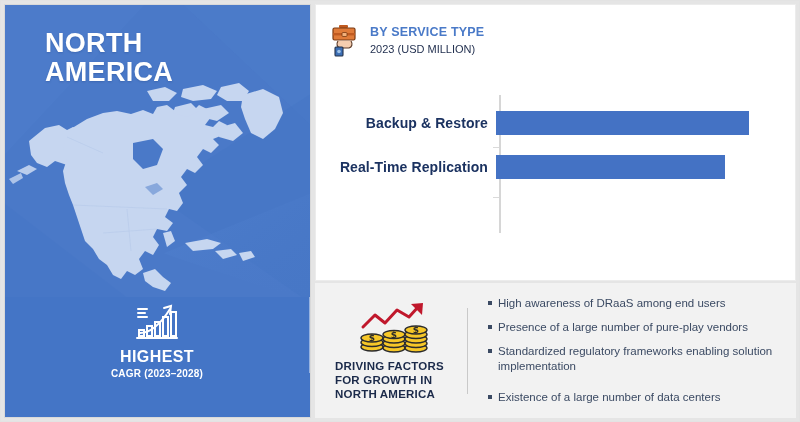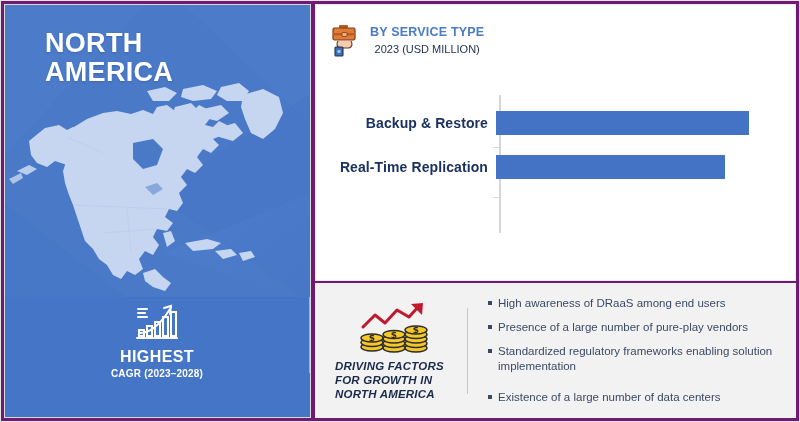--- a/index.html
+++ b/index.html
@@ -5,21 +5,21 @@
   html,body{margin:0;padding:0;}
   body{
     width:800px;height:422px;
     background:#ffffff;
     font-family:"Liberation Sans", sans-serif;
     overflow:hidden;
   }
   #root{
     position:relative;
     width:800px;height:422px;
-    background:#701a75;
+    background:#e5e5e5;
     box-sizing:border-box;
   }
   .frame-border{
     position:absolute;left:0;top:0;width:800px;height:422px;
     border:1px solid #e3e3e3;box-sizing:border-box;pointer-events:none;
   }
 
   
   .left-panel{
     position:absolute;left:4px;top:4px;width:307px;height:414px;
@@ -72,21 +72,21 @@
   .chart-panel{
     position:absolute;left:315px;top:4px;width:481px;height:277px;
     background:#ffffff;
     border:1px solid #ececec;
     box-sizing:border-box;
   }
   .chart-head{
     position:absolute;left:14px;top:16px;display:flex;align-items:flex-start;
   }
   .brief-icon{width:30px;height:38px;margin-right:10px;flex:none;}
-  .head-text{padding-top:4px;text-align:center;}
+  .head-text{padding-top:4px;}
   .head-line1{
     color:#4a7ac8;font-size:12.5px;font-weight:bold;letter-spacing:.2px;line-height:15px;
   }
   .head-line2{
     color:#1f2d4d;font-size:11px;font-weight:normal;line-height:16px;margin-top:1px;
   }
 
   .plot{
     position:absolute;left:0;top:86px;width:481px;height:160px;
   }
@@ -121,21 +121,21 @@
   }
   .factors-left{
     width:152px;flex:none;
     display:flex;flex-direction:column;align-items:center;justify-content:center;
     padding-left:6px;box-sizing:border-box;
   }
   .factors-icon{width:74px;height:52px;margin-bottom:6px;}
   .factors-title{
     color:#1b2a4a;font-size:11.5px;font-weight:bold;line-height:14px;
     letter-spacing:.2px;white-space:pre-line;text-align:left;width:100%;
-    padding-left:14px;box-sizing:border-box;font-style:italic;
+    padding-left:14px;box-sizing:border-box;
   }
   .factors-sep{width:1px;height:86px;background:#c9c9c9;flex:none;}
   .factors-list{
     flex:1 1 auto;padding-left:20px;padding-right:14px;box-sizing:border-box;
   }
   .factor-item{
     display:flex;align-items:flex-start;margin-bottom:9px;
     color:#3b4a63;font-size:11.5px;line-height:15px;
   }
   .factor-item:last-child{margin-bottom:0;margin-top:16px;}

